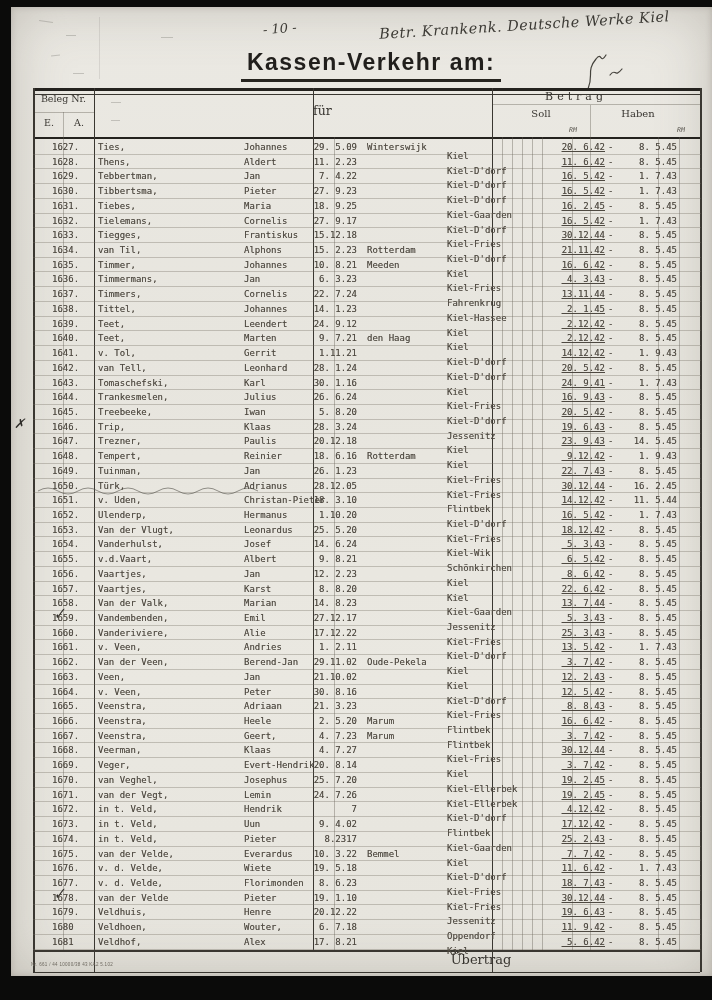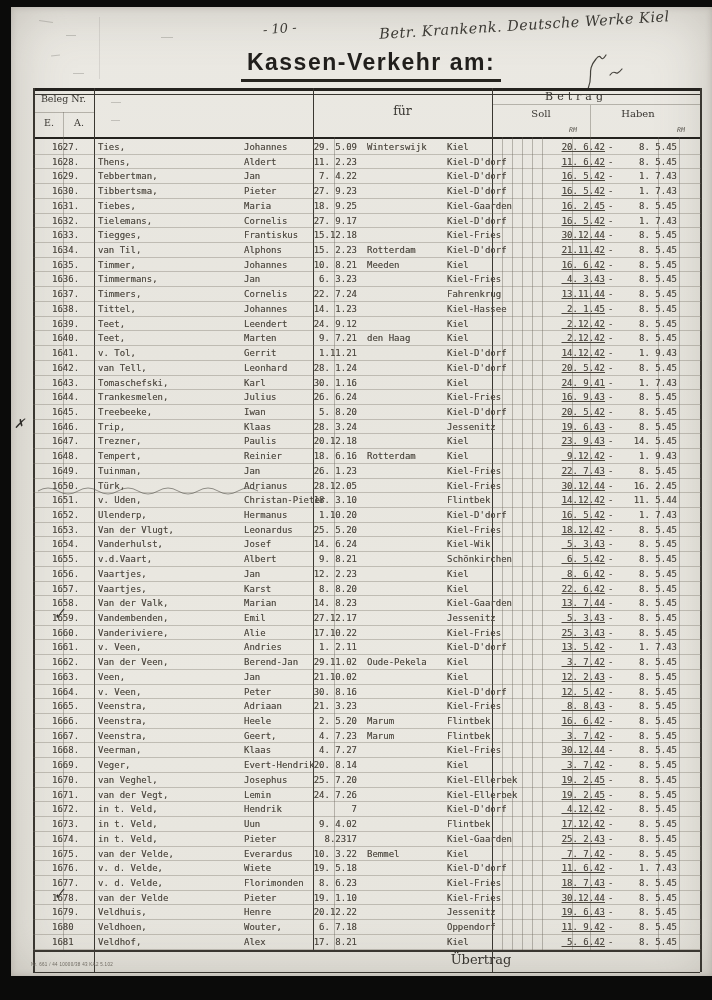--- a/index.html
+++ b/index.html
@@ -23,40 +23,40 @@
   .vline,.hline{background:#3a3731;}
   .vline{width:1px;}
   .hline{height:1px;left:22px;width:667px;}
   .light{background:rgba(95,90,80,.38);}
   .heavy{background:#24221e;}
   
   #th-beleg{left:22px;top:86px;width:61px;text-align:center;font-size:9.5px;}
   #th-e{left:24px;top:110px;width:28px;text-align:center;font-size:9.5px;}
   #th-a{left:54px;top:110px;width:28px;text-align:center;font-size:9.5px;}
   #th-name{left:83px;top:93px;width:219px;text-align:center;font-size:14px;letter-spacing:7px;}
-  #th-fuer{left:302px;top:96px;width:179px;text-align:center;font-size:12.5px;}
+  #th-fuer{left:302px;top:96px;width:179px;font-size:12.5px;}
   #th-betrag{left:481px;top:83px;width:168px;text-align:center;font-size:11px;letter-spacing:4px;}
   #th-soll{left:481px;top:101px;width:98px;text-align:center;font-size:10px;}
   #th-haben{left:579px;top:101px;width:96px;text-align:center;font-size:10px;}
   .rm{font-size:6.5px;font-style:italic;color:#55514a;}
   #rm-soll{left:558px;top:119px;}
   #rm-haben{left:666px;top:119px;}
   
   .pencil{background:rgba(90,88,82,.28);}
   
   #rows{left:0;top:133px;width:701px;}
   .row{position:relative;height:14.72px;font-size:9px;line-height:14.7px;}
   .row::after{content:'';position:absolute;left:22px;right:11px;bottom:0;border-bottom:1px solid rgba(112,106,95,.34);}
   .c{position:absolute;top:0;white-space:pre;}
   .nr{left:41px;border-radius:6px;}
   .surname{left:87px;}
   .given{left:233px;}
   .birth{left:292px;width:54px;text-align:right;}
   .place{left:356px;}
-  .city{left:436px;}
+  .city{left:436px;margin-top:9px;}
   .from{left:528px;width:66px;text-align:right;text-decoration:underline;}
   .dash{left:597px;}
   .to{left:604px;width:62px;text-align:right;}
   .mark-x{left:3px;top:-3px;font-size:13px;font-style:italic;color:#2e2c28;}
   .mark-check{left:42px;top:-4px;font-size:15px;font-style:italic;color:#2e2c28;transform:rotate(-8deg);}
   
   #uebertrag{left:420px;top:945px;width:100px;text-align:center;font-size:13px;}
   #form-code{left:20px;top:955px;font-size:4.5px;color:#6d685f;letter-spacing:.3px;}
   svg.scrib{position:absolute;overflow:visible;}
 </style>
@@ -583,21 +583,21 @@
           <span class="c typed dash">-</span>
           <span class="c typed to"> 8. 5.45</span>
         </div>
 
         <div class="row">
           <span class="c hand mark-x"></span>
           <span class="c hand mark-check"></span>
           <span class="c typed nr">1660.</span>
           <span class="c typed surname">Vanderiviere,</span>
           <span class="c typed given">Alie</span>
-          <span class="c typed birth">17.10.22</span>
+          <span class="c typed birth">17.12.22</span>
           <span class="c typed place"></span>
           <span class="c typed city">Kiel-Fries</span>
           <span class="c typed from">25. 3.43</span>
           <span class="c typed dash">-</span>
           <span class="c typed to"> 8. 5.45</span>
         </div>
 
         <div class="row">
           <span class="c hand mark-x"></span>
           <span class="c hand mark-check"></span>

